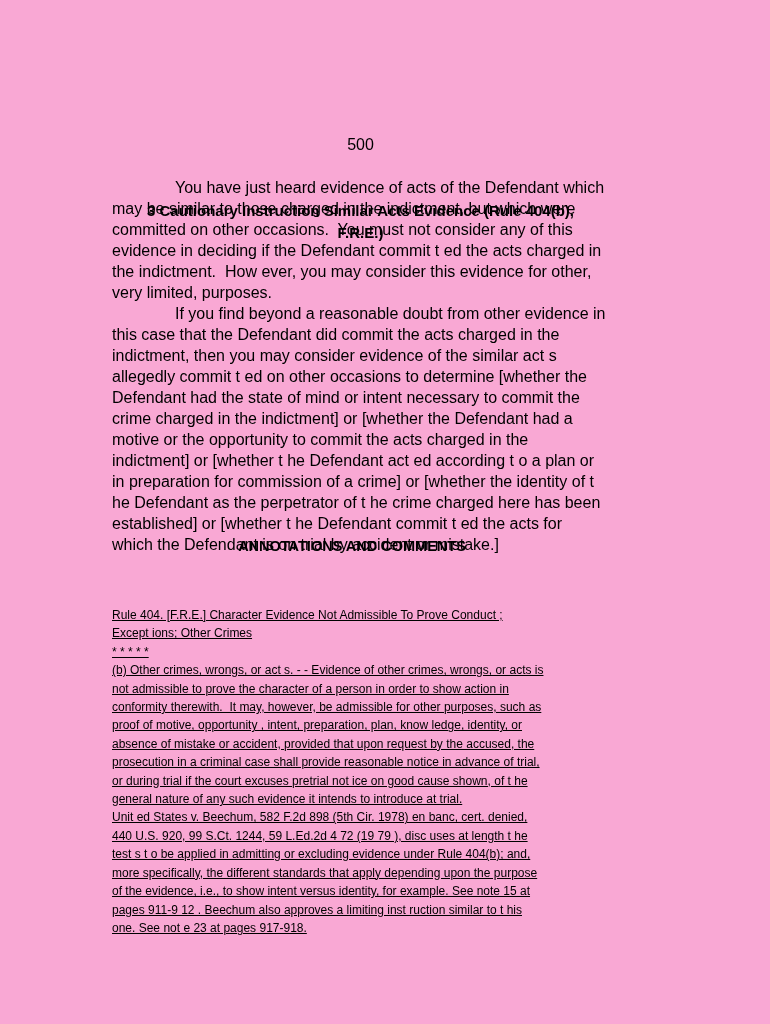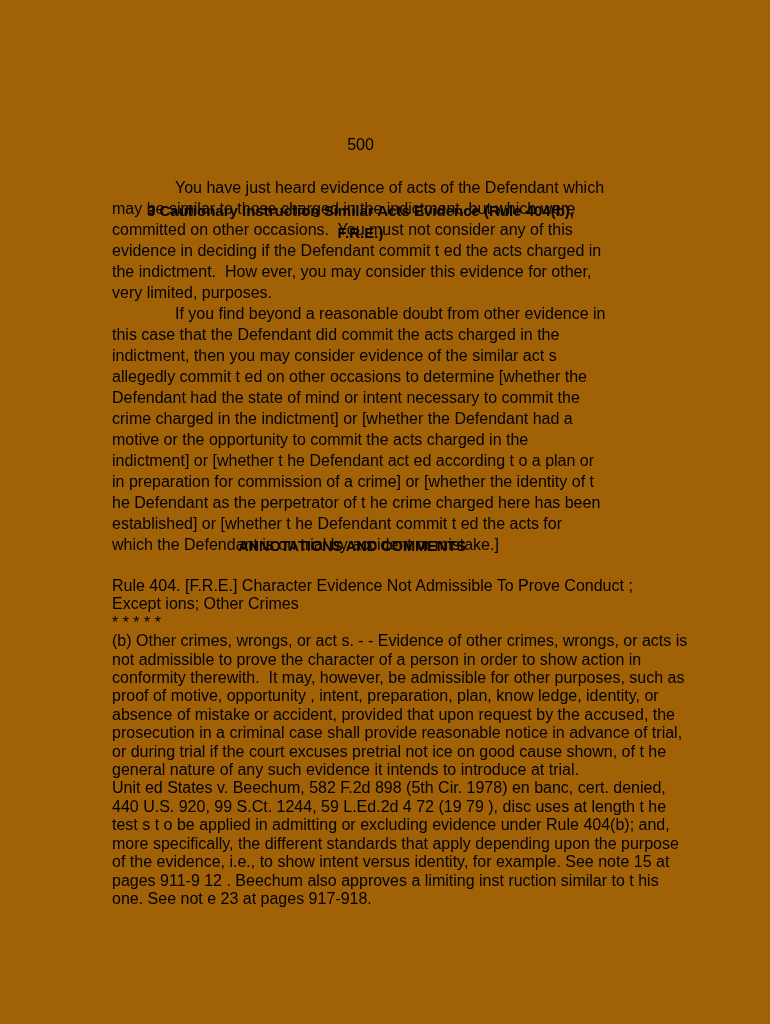--- a/index.html
+++ b/index.html
@@ -4,21 +4,21 @@
 <style>
   html, body {
     margin: 0;
     padding: 0;
     background: #ffffff;
   }
   .page {
     position: relative;
     width: 770px;
     height: 1024px;
-    background: #a16207;
+    background: #f9a8d4;
     color: #000000;
     font-family: "Liberation Sans", sans-serif;
     overflow: hidden;
   }
   .abs {
     position: absolute;
     left: 112px;
   }
   .header-block {
     top: 90px;
@@ -53,24 +53,25 @@
     top: 536px;
     width: 480px;
     margin: 0;
     text-align: center;
     font-size: 14.5px;
     font-weight: bold;
     line-height: 20px;
     white-space: pre-wrap;
   }
   .annotations-block {
-    top: 577px;
+    top: 606px;
     width: 630px;
-    font-size: 16px;
+    font-size: 12px;
     line-height: 18.4px;
+    text-decoration: underline;
   }
   .annotation {
     margin: 0;
     white-space: pre-wrap;
   }
 </style>
 </head>
 <body>
 
 <div class="page">

